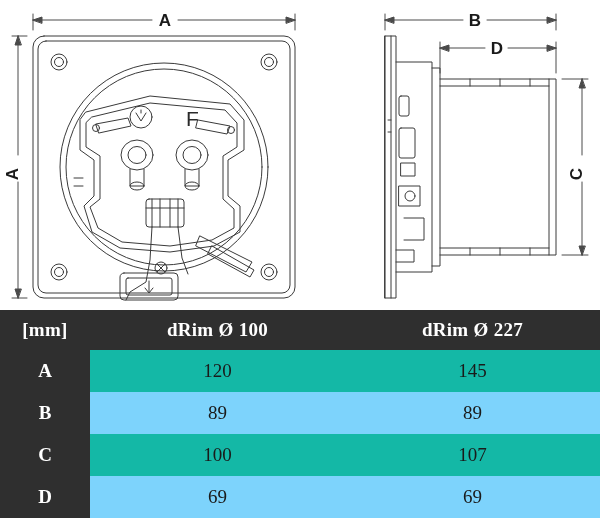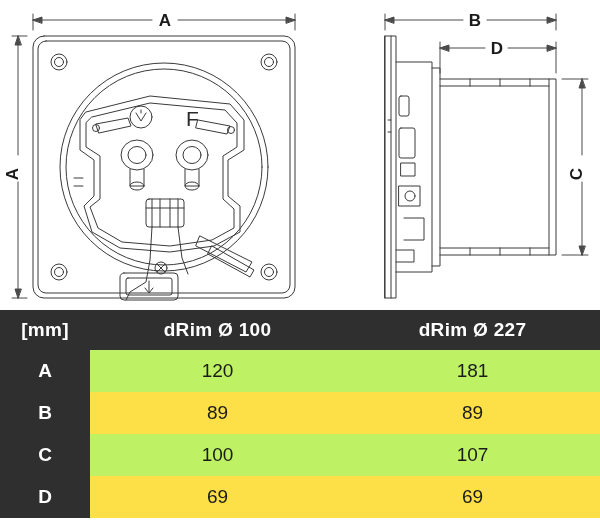--- a/index.html
+++ b/index.html
@@ -26,20 +26,21 @@
     width: 600px;
     height: 310px;
   }
   #spec-table {
     position: absolute;
     left: 0;
     top: 310px;
     width: 600px;
     border-collapse: collapse;
     table-layout: fixed;
+    font-family: Liberation Serif, serif;
   }
   #spec-table th, #spec-table td {
     padding: 0;
     margin: 0;
     text-align: center;
     vertical-align: middle;
   }
   #spec-table thead th {
     background: #2f2f2f;
     color: #ffffff;
@@ -53,24 +54,24 @@
     color: #1a1a1a;
     height: 42px;
   }
   #spec-table tbody td.label-cell {
     background: #2f2f2f;
     color: #ffffff;
     font-weight: bold;
     width: 90px;
   }
   #spec-table tbody tr.row-odd td.value-cell {
-    background: #bef264;
+    background: #14b8a6;
   }
   #spec-table tbody tr.row-even td.value-cell {
-    background: #fde047;
+    background: #7dd3fc;
   }
   .col-label { width: 90px; }
   .col-v1 { width: 255px; }
   .col-v2 { width: 255px; }
   svg { display: block; }
   .dim-letter {
     font-family: "Liberation Sans", sans-serif;
     font-size: 17px;
     font-weight: bold;
     fill: #1a1a1a;
@@ -227,21 +228,21 @@
       <tr>
         <th>[mm]</th>
         <th>dRim Ø 100</th>
         <th>dRim Ø 227</th>
       </tr>
     </thead>
     <tbody>
       <tr class="row-odd">
         <td class="label-cell">A</td>
         <td class="value-cell">120</td>
-        <td class="value-cell">181</td>
+        <td class="value-cell">145</td>
       </tr>
       <tr class="row-even">
         <td class="label-cell">B</td>
         <td class="value-cell">89</td>
         <td class="value-cell">89</td>
       </tr>
       <tr class="row-odd">
         <td class="label-cell">C</td>
         <td class="value-cell">100</td>
         <td class="value-cell">107</td>

